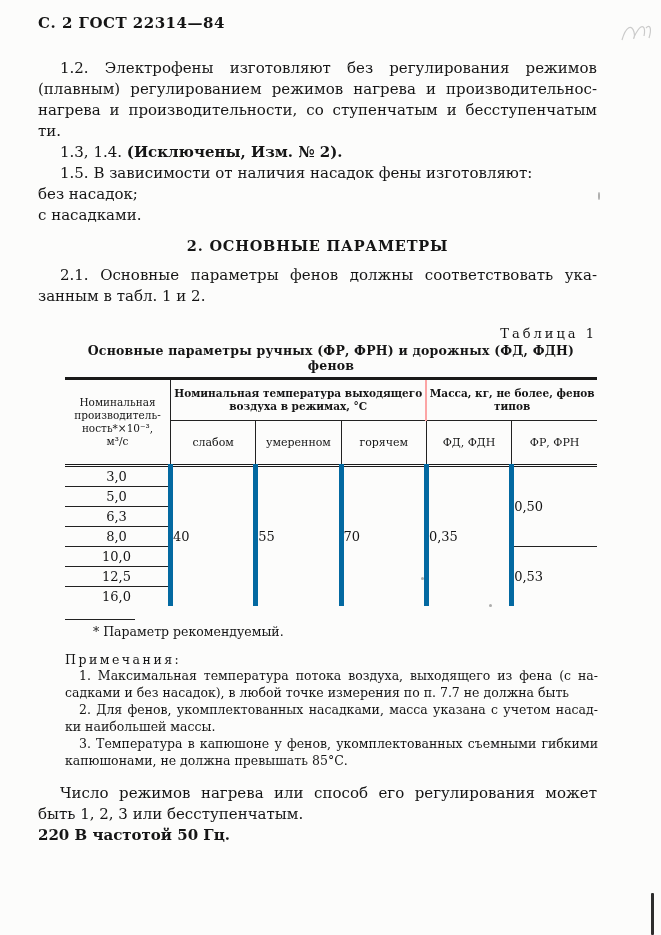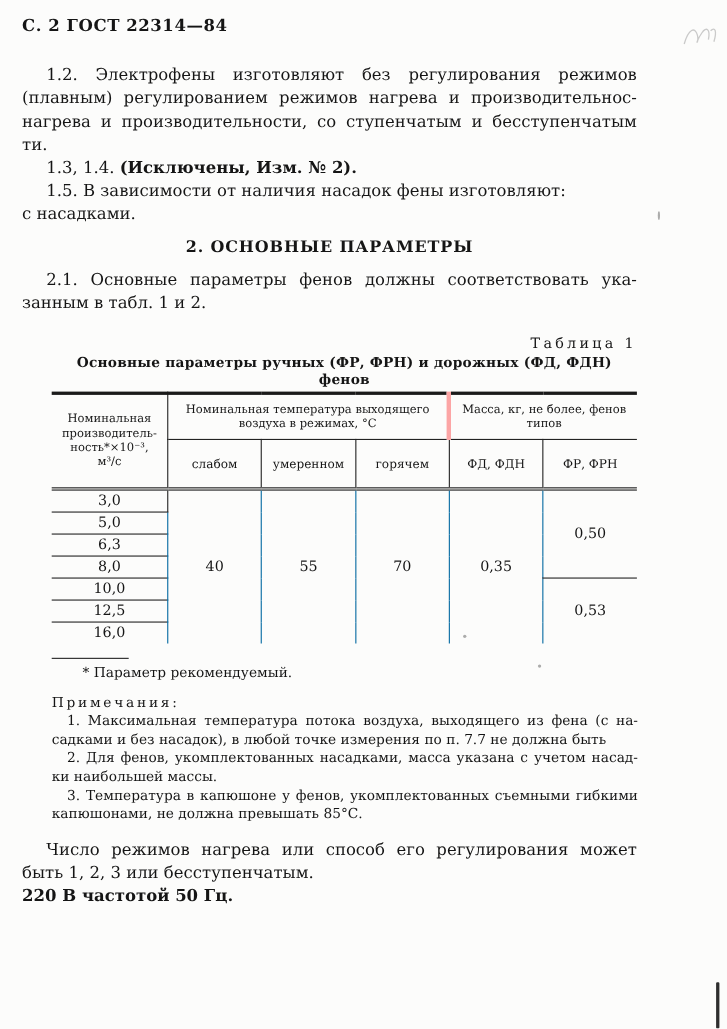--- a/index.html
+++ b/index.html
@@ -6,21 +6,21 @@
   body {
     width:661px; height:935px;
     background:#fcfcfb;
     font-family:"DejaVu Serif", serif;
     color:#151515;
     position:relative;
     overflow:hidden;
   }
   .page {
     position:relative;
-    padding:14px 64px 0 20px;
+    padding:14px 64px 0 38px;
     width:559px;
   }
   
   .doc-header {
     font-weight:bold; font-size:15px; letter-spacing:0.5px;
   }
   .body-text { font-size:15px; line-height:21px; }
   .jlines .ln { text-align:justify; text-align-last:justify; }
   .jlines .ln:last-child { text-align-last:auto; }
   .ind .ln:first-child { text-indent:22px; }
@@ -45,35 +45,35 @@
     border-top:3px solid #1a1a1a;
     table-layout:fixed;
   }
   table.t1 td { padding:0; vertical-align:middle; }
   .c1h {
     width:105px; text-align:center; font-size:10.5px; line-height:13px;
     border-right:1px solid #222; border-bottom:3px double #1a1a1a;
   }
   .gh {
     text-align:center; font-size:10.5px; line-height:13px;
-    border-bottom:1px solid #222; height:40px;
-  }
-  .gh.sep { border-left:4px solid #fca5a5; }
+    border-bottom:1px solid #222; height:40px;font-weight:bold;
+  }
+  .gh.sep { border-left:2px solid #fca5a5; }
   tr.sub td {
     text-align:center; font-size:11px; height:43px;
     border-bottom:3px double #1a1a1a;
   }
   tr.sub td + td { border-left:1px solid #222; }
   td.rv {
     width:105px; text-align:center; font-size:13px; height:19px;
     border-right:1px solid #222; border-bottom:1px solid #222;
   }
   td.rv.last { border-bottom:none; }
   td.mv {
-    text-align:center; font-size:13px; border-left:1px solid #0369a1;
+    font-size:13px; border-left:5px solid #0369a1;
   }
   td.mv.split { border-bottom:1px solid #222; }
   
   .notes-zone { margin-left:27px; width:533px; }
   .footnote-rule {
     width:70px; border-top:1px solid #222; margin-top:13px;
   }
   .footnote { font-size:12.5px; margin-top:4px; text-indent:28px; }
   .notes-title { font-size:12.5px; letter-spacing:2.5px; margin-top:13px; }
   .note { font-size:12.5px; line-height:17px; }
@@ -101,20 +101,21 @@
       <div class="ln">(плавным) регулированием режимов нагрева и производительнос-</div>
       <div class="ln">нагрева и производительности, со ступенчатым и бесступенчатым</div>
       <div class="ln">ти.</div>
     </div>
 
   <div class="body-text ind1">
     <span>1.3, 1.4. </span><span class="b">(Исключены, Изм. № 2).</span>
   </div>
 
   <div class="body-text ind1">1.5. В зависимости от наличия насадок фены изготовляют:</div>
+  <div class="body-text">без насадок;</div>
   <div class="body-text">с насадками.</div>
 
   <div class="section-title">2. ОСНОВНЫЕ ПАРАМЕТРЫ</div>
 
   <div class="body-text jlines ind">
       <div class="ln">2.1. Основные параметры фенов должны соответствовать ука-</div>
       <div class="ln">занным в табл. 1 и 2.</div>
     </div>
 
   <div class="table-zone">

